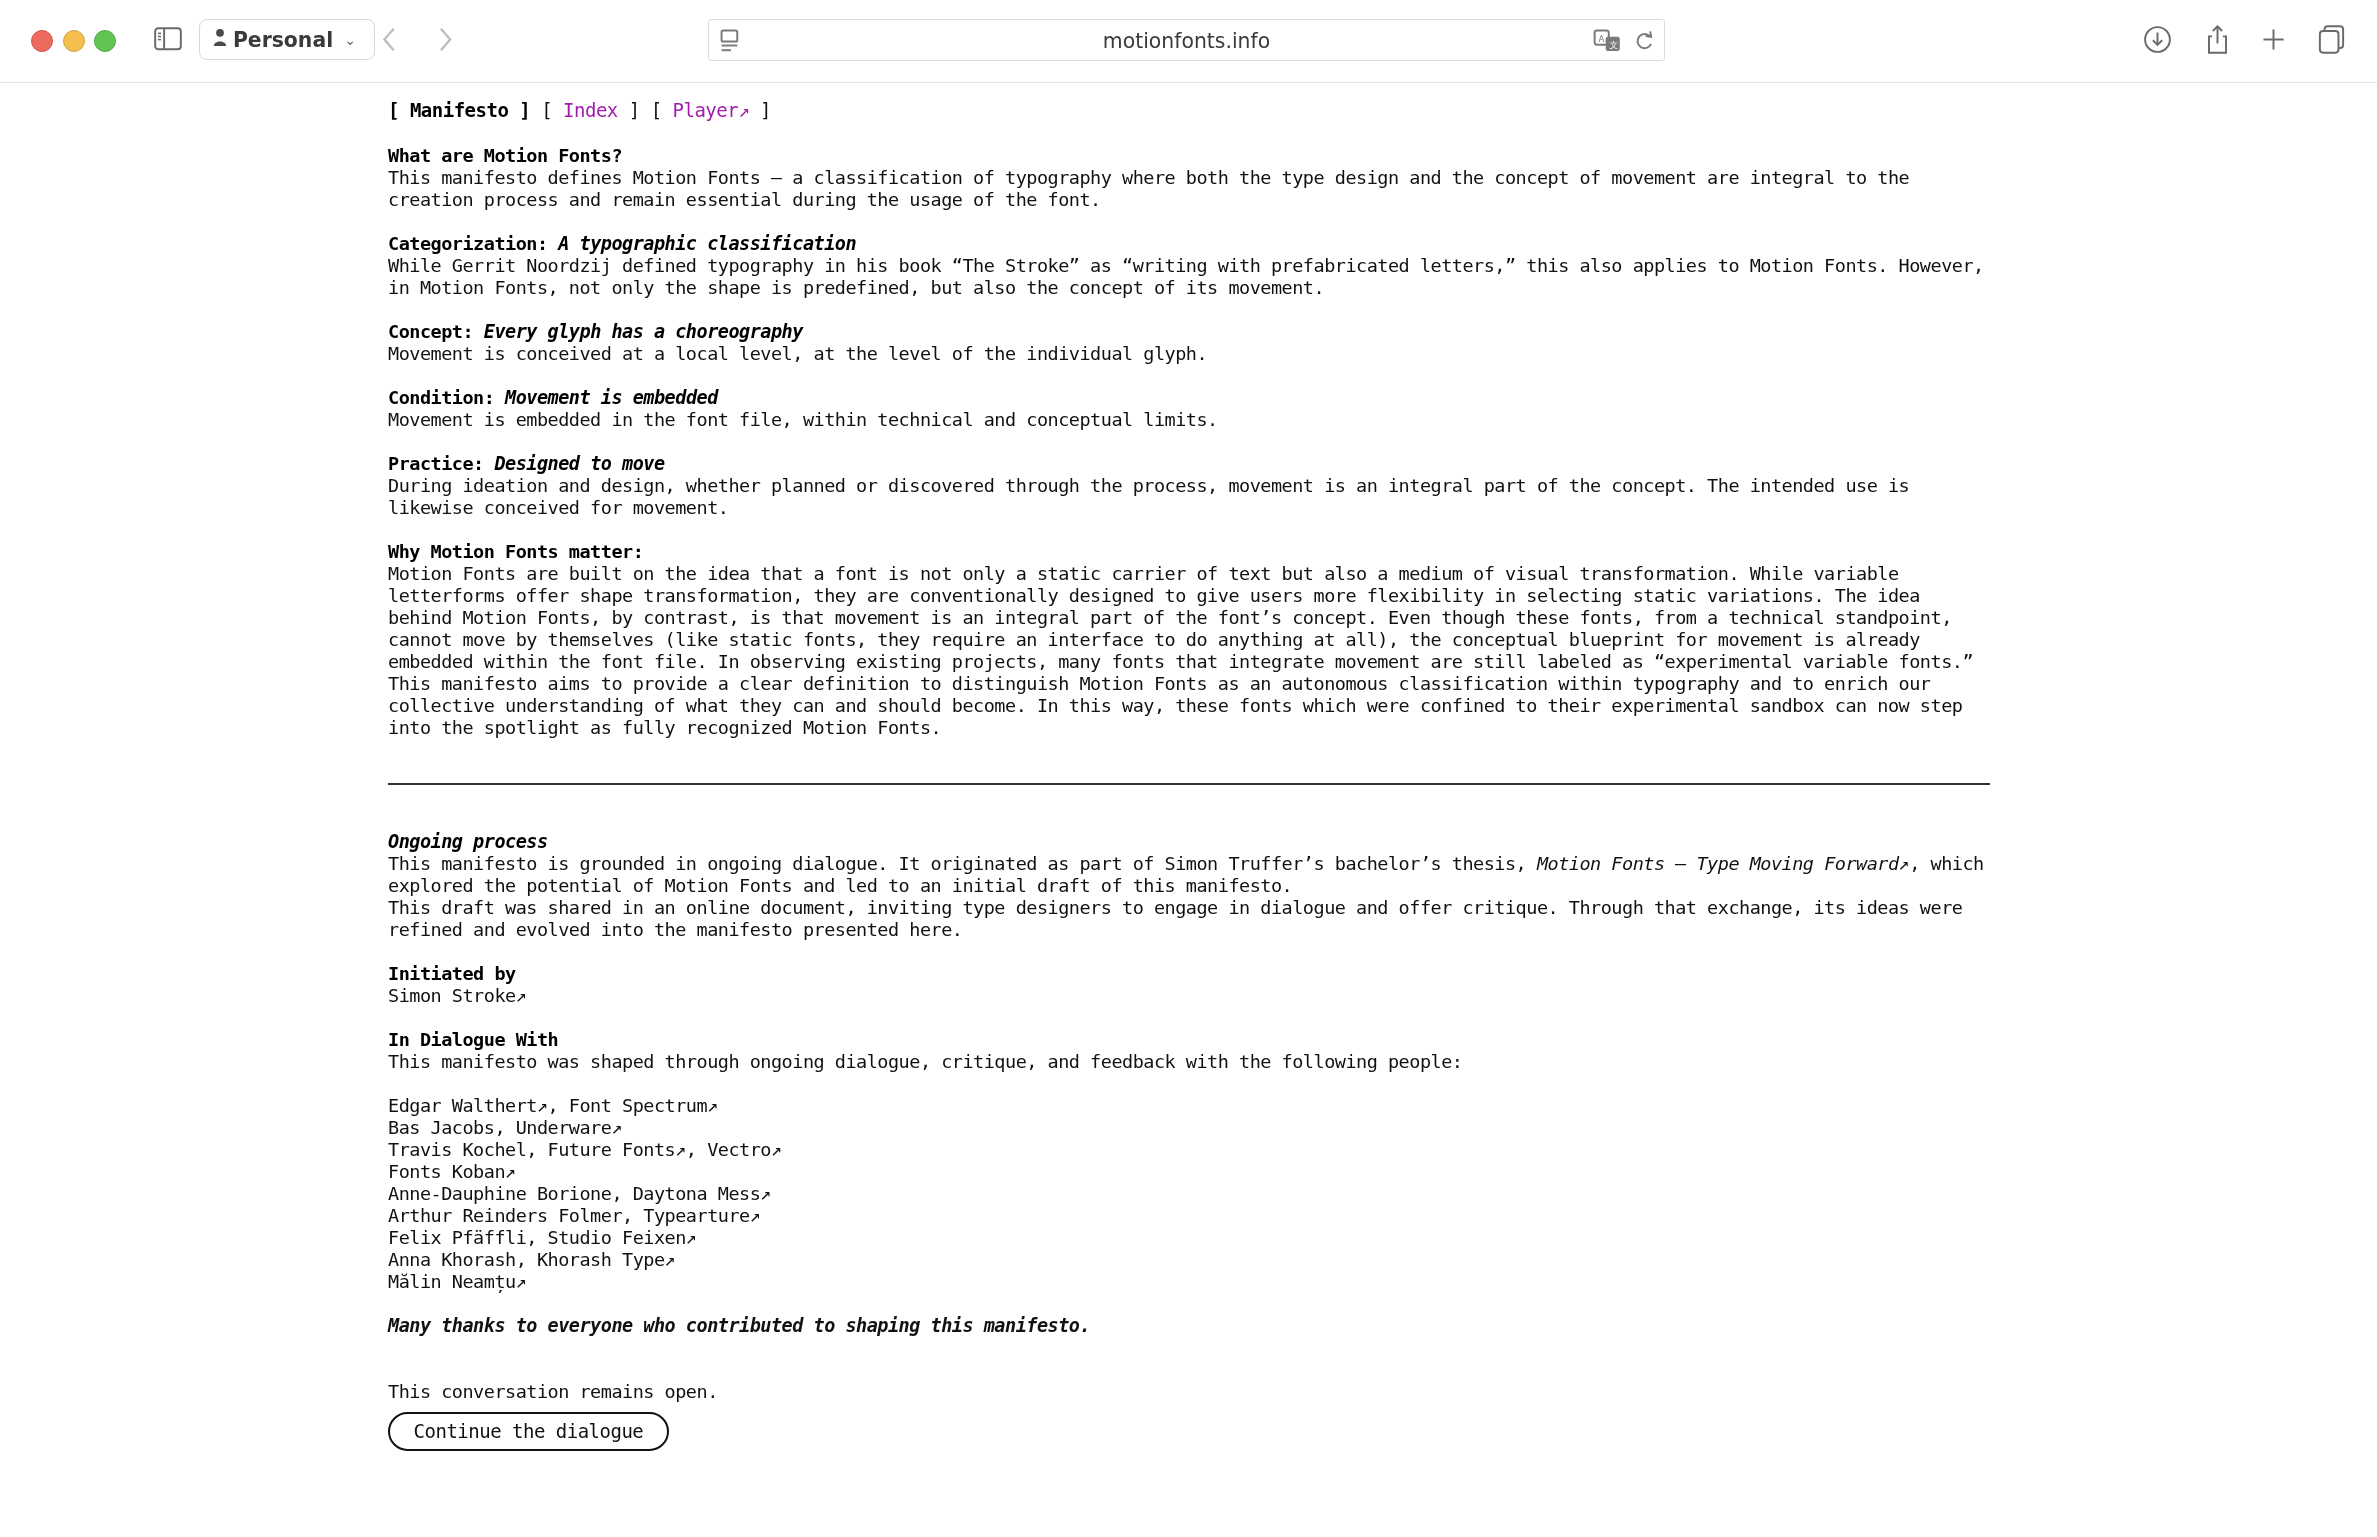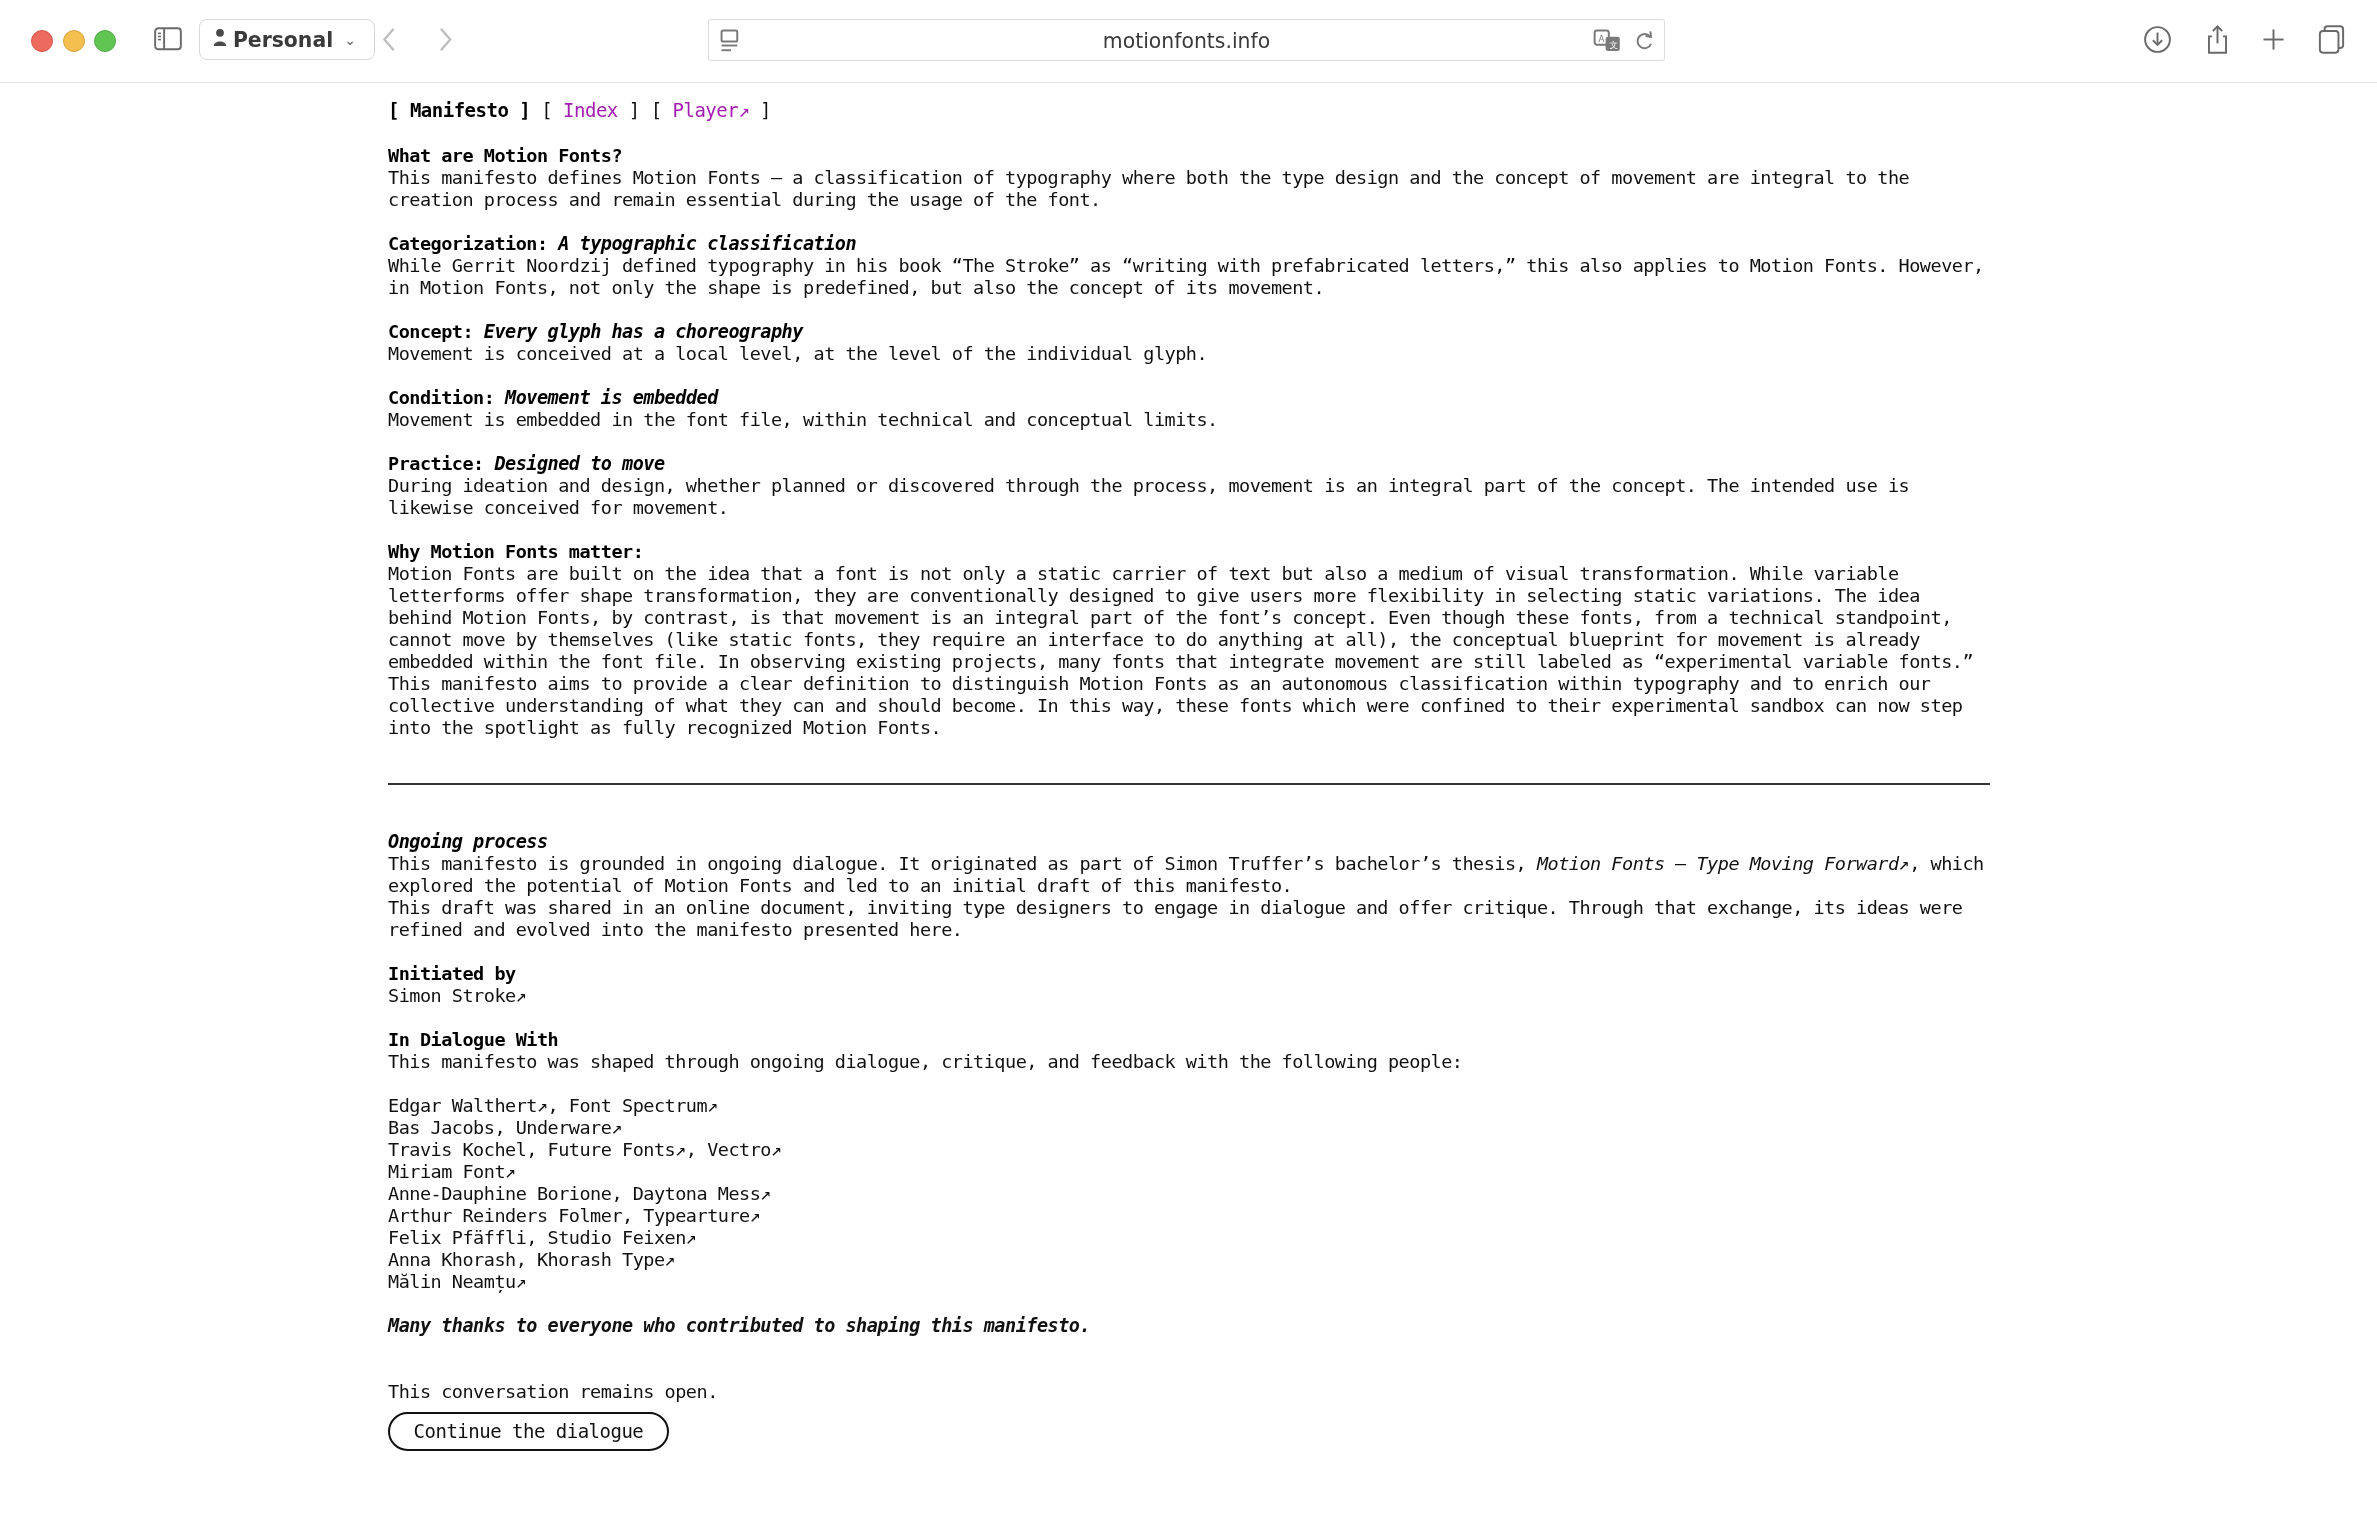--- a/index.html
+++ b/index.html
@@ -217,21 +217,21 @@
     <p>Simon Stroke↗</p>
   </div>
 
   <div class="section">
     <div class="h">In Dialogue With</div>
     <p style="margin-bottom:22px;">This manifesto was shaped through ongoing dialogue, critique, and feedback with the following people:</p>
     <div class="people">
       <div>Edgar Walthert↗, Font Spectrum↗</div>
       <div>Bas Jacobs, Underware↗</div>
       <div>Travis Kochel, Future Fonts↗, Vectro↗</div>
-      <div>Miriam Font↗</div>
+      <div>Fonts Koban↗</div>
       <div>Anne-Dauphine Borione, Daytona Mess↗</div>
       <div>Arthur Reinders Folmer, Typearture↗</div>
       <div>Felix Pfäffli, Studio Feixen↗</div>
       <div>Anna Khorash, Khorash Type↗</div>
       <div>Mălin Neamțu↗</div>
     </div>
   </div>
 
   <div class="thanks">Many thanks to everyone who contributed to shaping this manifesto.</div>
 

